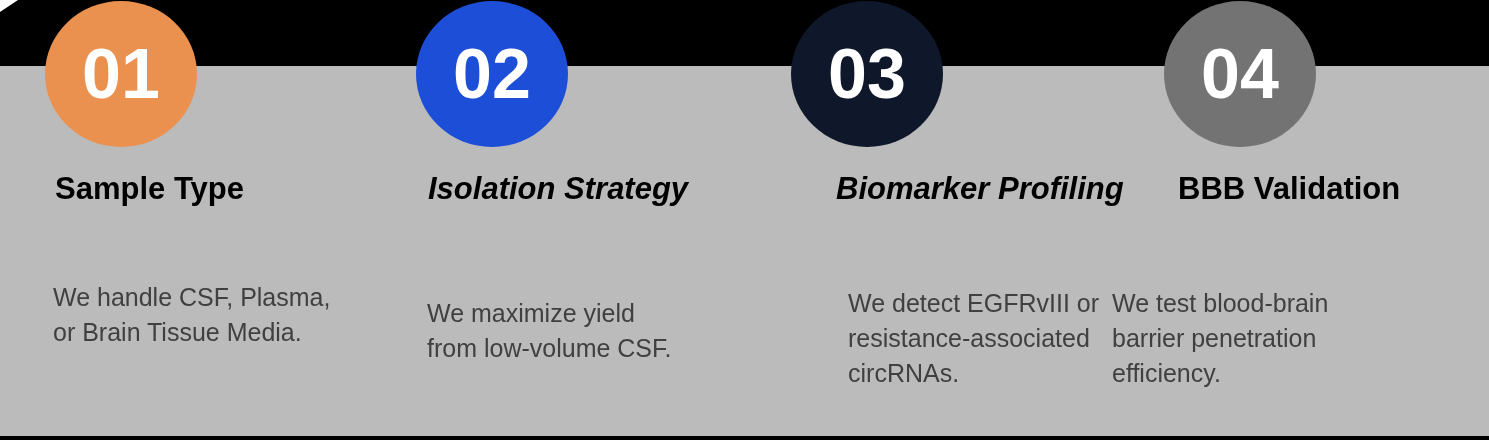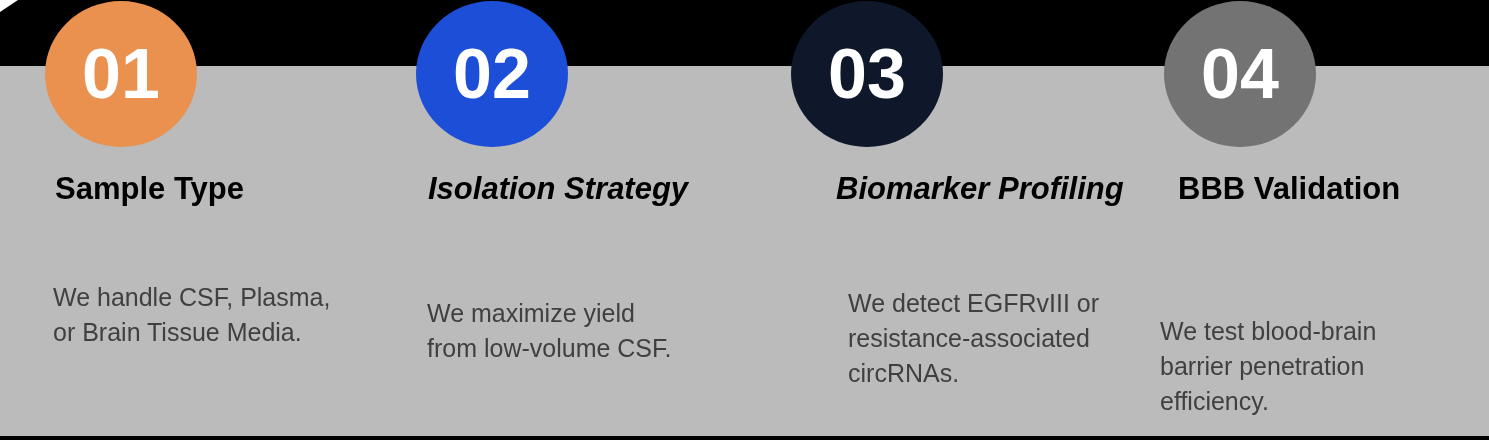--- a/index.html
+++ b/index.html
@@ -61,21 +61,21 @@
   .s1 .title  { left: 55px; }
   .s1 .desc   { left: 53px; top: 280px; }
   .s2 .circle { left: 416px; }
   .s2 .title  { left: 428px; font-style: italic; }
   .s2 .desc   { left: 427px; top: 296px; }
   .s3 .circle { left: 791px; }
   .s3 .title  { left: 836px; font-style: italic; }
   .s3 .desc   { left: 848px; top: 286px; }
   .s4 .circle { left: 1164px; }
   .s4 .title  { left: 1178px; }
-  .s4 .desc   { left: 1160px; top: 286px; margin-top: 28px; }
+  .s4 .desc   { left: 1112px; top: 286px; }
 </style>
 </head>
 <body>
 
 <div class="canvas" style="background-color: rgb(187, 187, 187);">
 
   <div class="top-bar" style="background-color: rgb(0, 0, 0);"></div>
   <div class="corner-notch"></div>
   <div class="bottom-bar" style="background-color: rgb(0, 0, 0);"></div>
 

